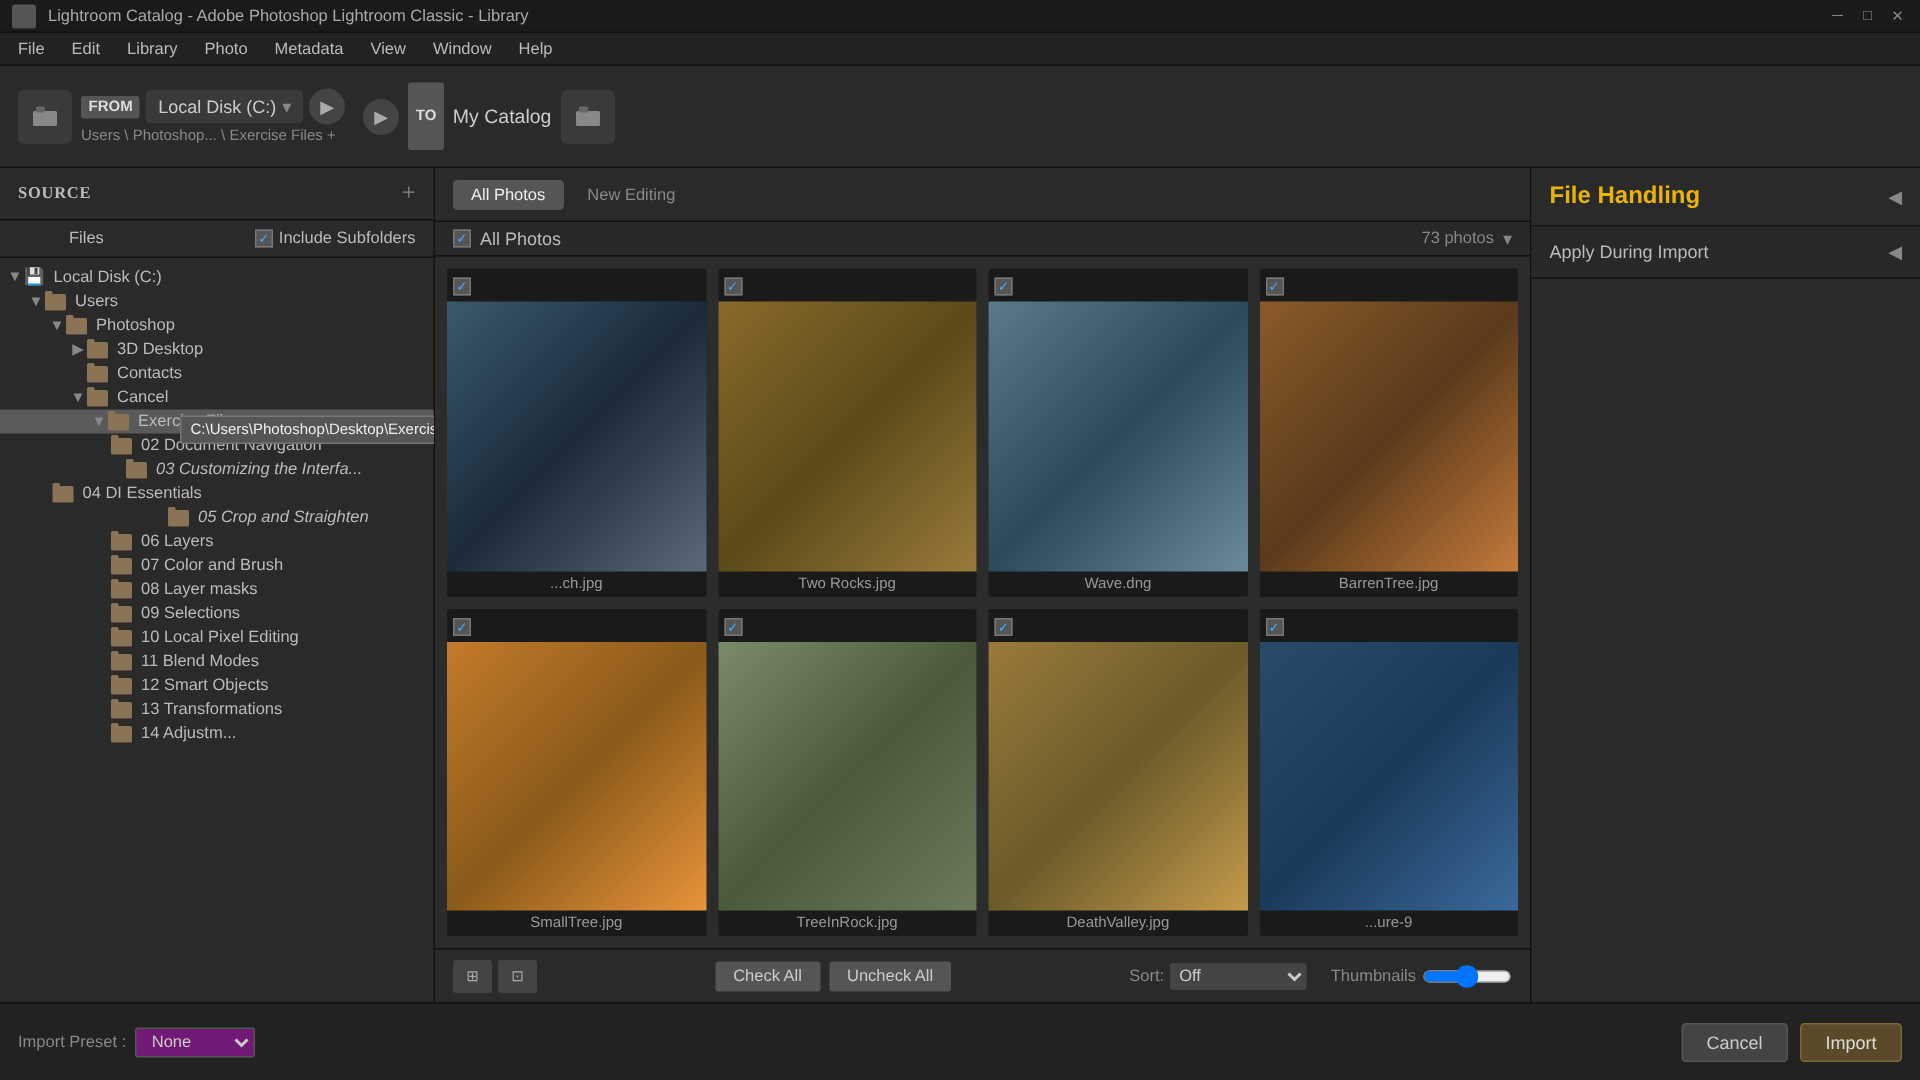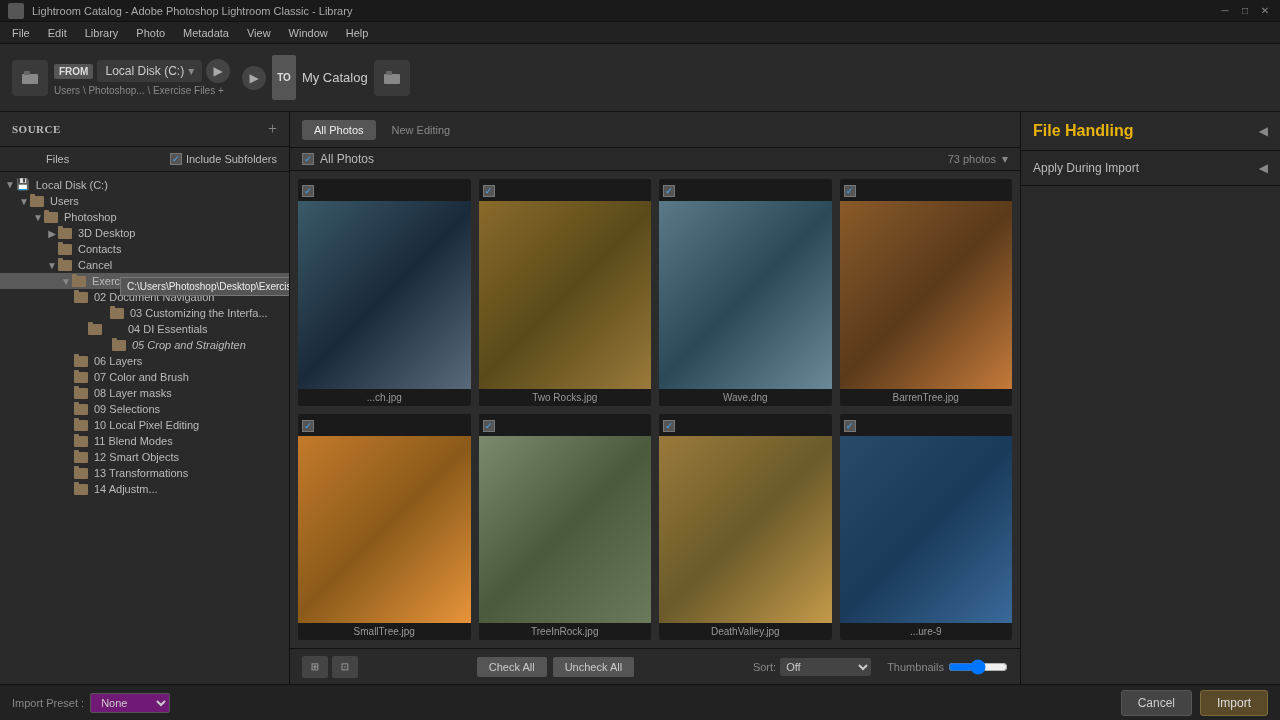--- a/index.html
+++ b/index.html
@@ -141,21 +141,21 @@
 
     #apply-section {
       display: flex; align-items: center; justify-content: space-between;
       padding: 10px 12px; background: #282828; border-bottom: 1px solid #111;
     }
     .apply-title { font-size: 12px; color: #bbb; }
     .apply-collapse { color: #888; cursor: pointer; }
 
     
     #bottombar {
-      height: 36px; background: #222; display: flex; align-items: center;
+      height: 52px; background: #222; display: flex; align-items: center;
       justify-content: space-between; padding: 0 12px; border-top: 1px solid #111;
     }
     .import-preset { display: flex; align-items: center; gap: 6px; font-size: 11px; color: #888; }
     .preset-select { background: #701a75; color: #ccc; border: 1px solid #555; font-size: 11px; padding: 2px 6px; border-radius: 2px; min-width: 80px; }
     .bottom-right-btns { display: flex; gap: 8px; }
     .cancel-btn { padding: 5px 16px; background: #444; border-radius: 3px; font-size: 12px; color: #ccc; cursor: pointer; border: 1px solid #555; }
     .import-btn { padding: 5px 16px; background: #5a4a2a; border-radius: 3px; font-size: 12px; color: #ddd; cursor: pointer; border: 1px solid #7a6a3a; }
 
     #file-tree::-webkit-scrollbar { width: 6px; }
     #file-tree::-webkit-scrollbar-track { background: #222; }
@@ -286,25 +286,25 @@
           <span class="tree-arrow">▼</span>
           <span class="folder-icon"></span>
           <span class="tree-label">Exercise Files</span>
           <div class="path-tooltip">C:\Users\Photoshop\Desktop\Exercise Files</div>
         </div>
 
         <div class="tree-item" style="padding-left:74px;">
           <span class="folder-icon"></span>
           <span class="tree-label">02 Document Navigation</span>
         </div>
-        <div class="tree-item" style="padding-left:110px;">
+        <div class="tree-item" style="padding-left:84px;font-style:italic;">
           <span class="folder-icon"></span>
           <span class="tree-label">03 Customizing the Interfa...</span>
         </div>
-        <div class="tree-item" style="padding-left:88px;gap:20px;">
+        <div class="tree-item" style="padding-left:35px;">
           <span class="folder-icon"></span>
           <span class="tree-label">04 DI Essentials</span>
         </div>
         <div class="tree-item" style="padding-left:112px;font-style:italic;">
           <span class="folder-icon"></span>
           <span class="tree-label">05 Crop and Straighten</span>
         </div>
         <div class="tree-item" style="padding-left:74px;">
           <span class="folder-icon"></span>
           <span class="tree-label">06 Layers</span>

